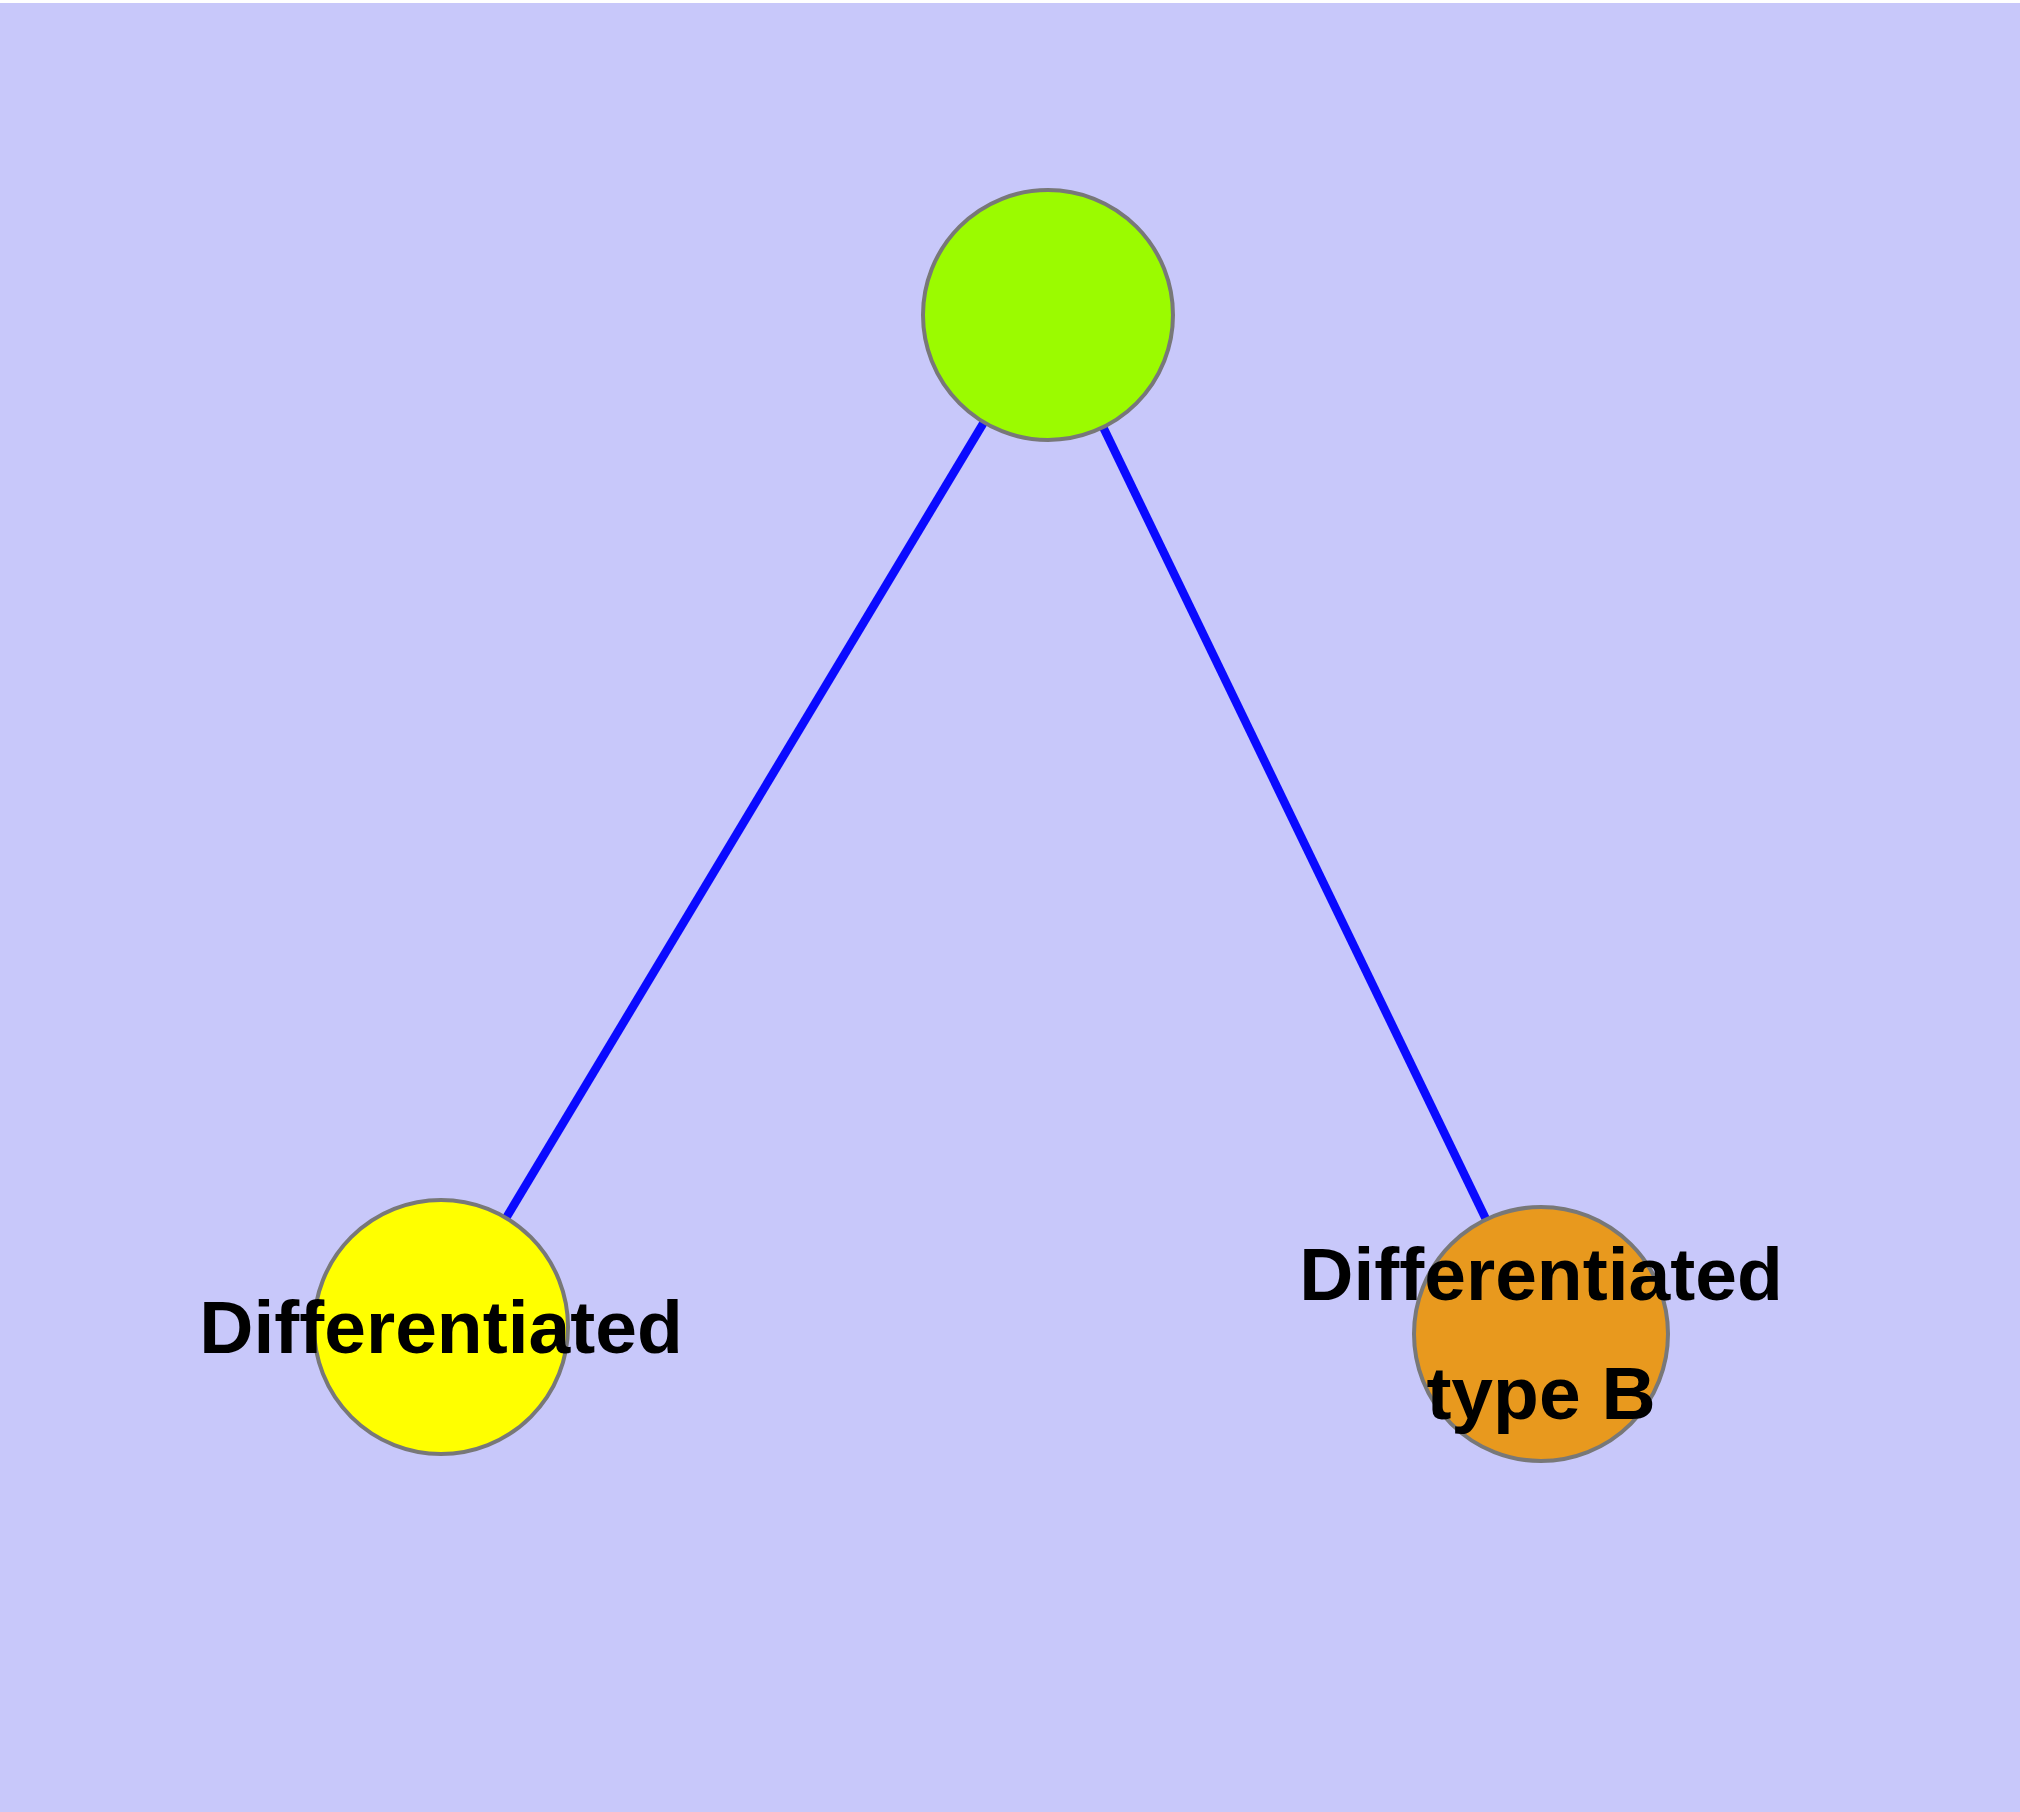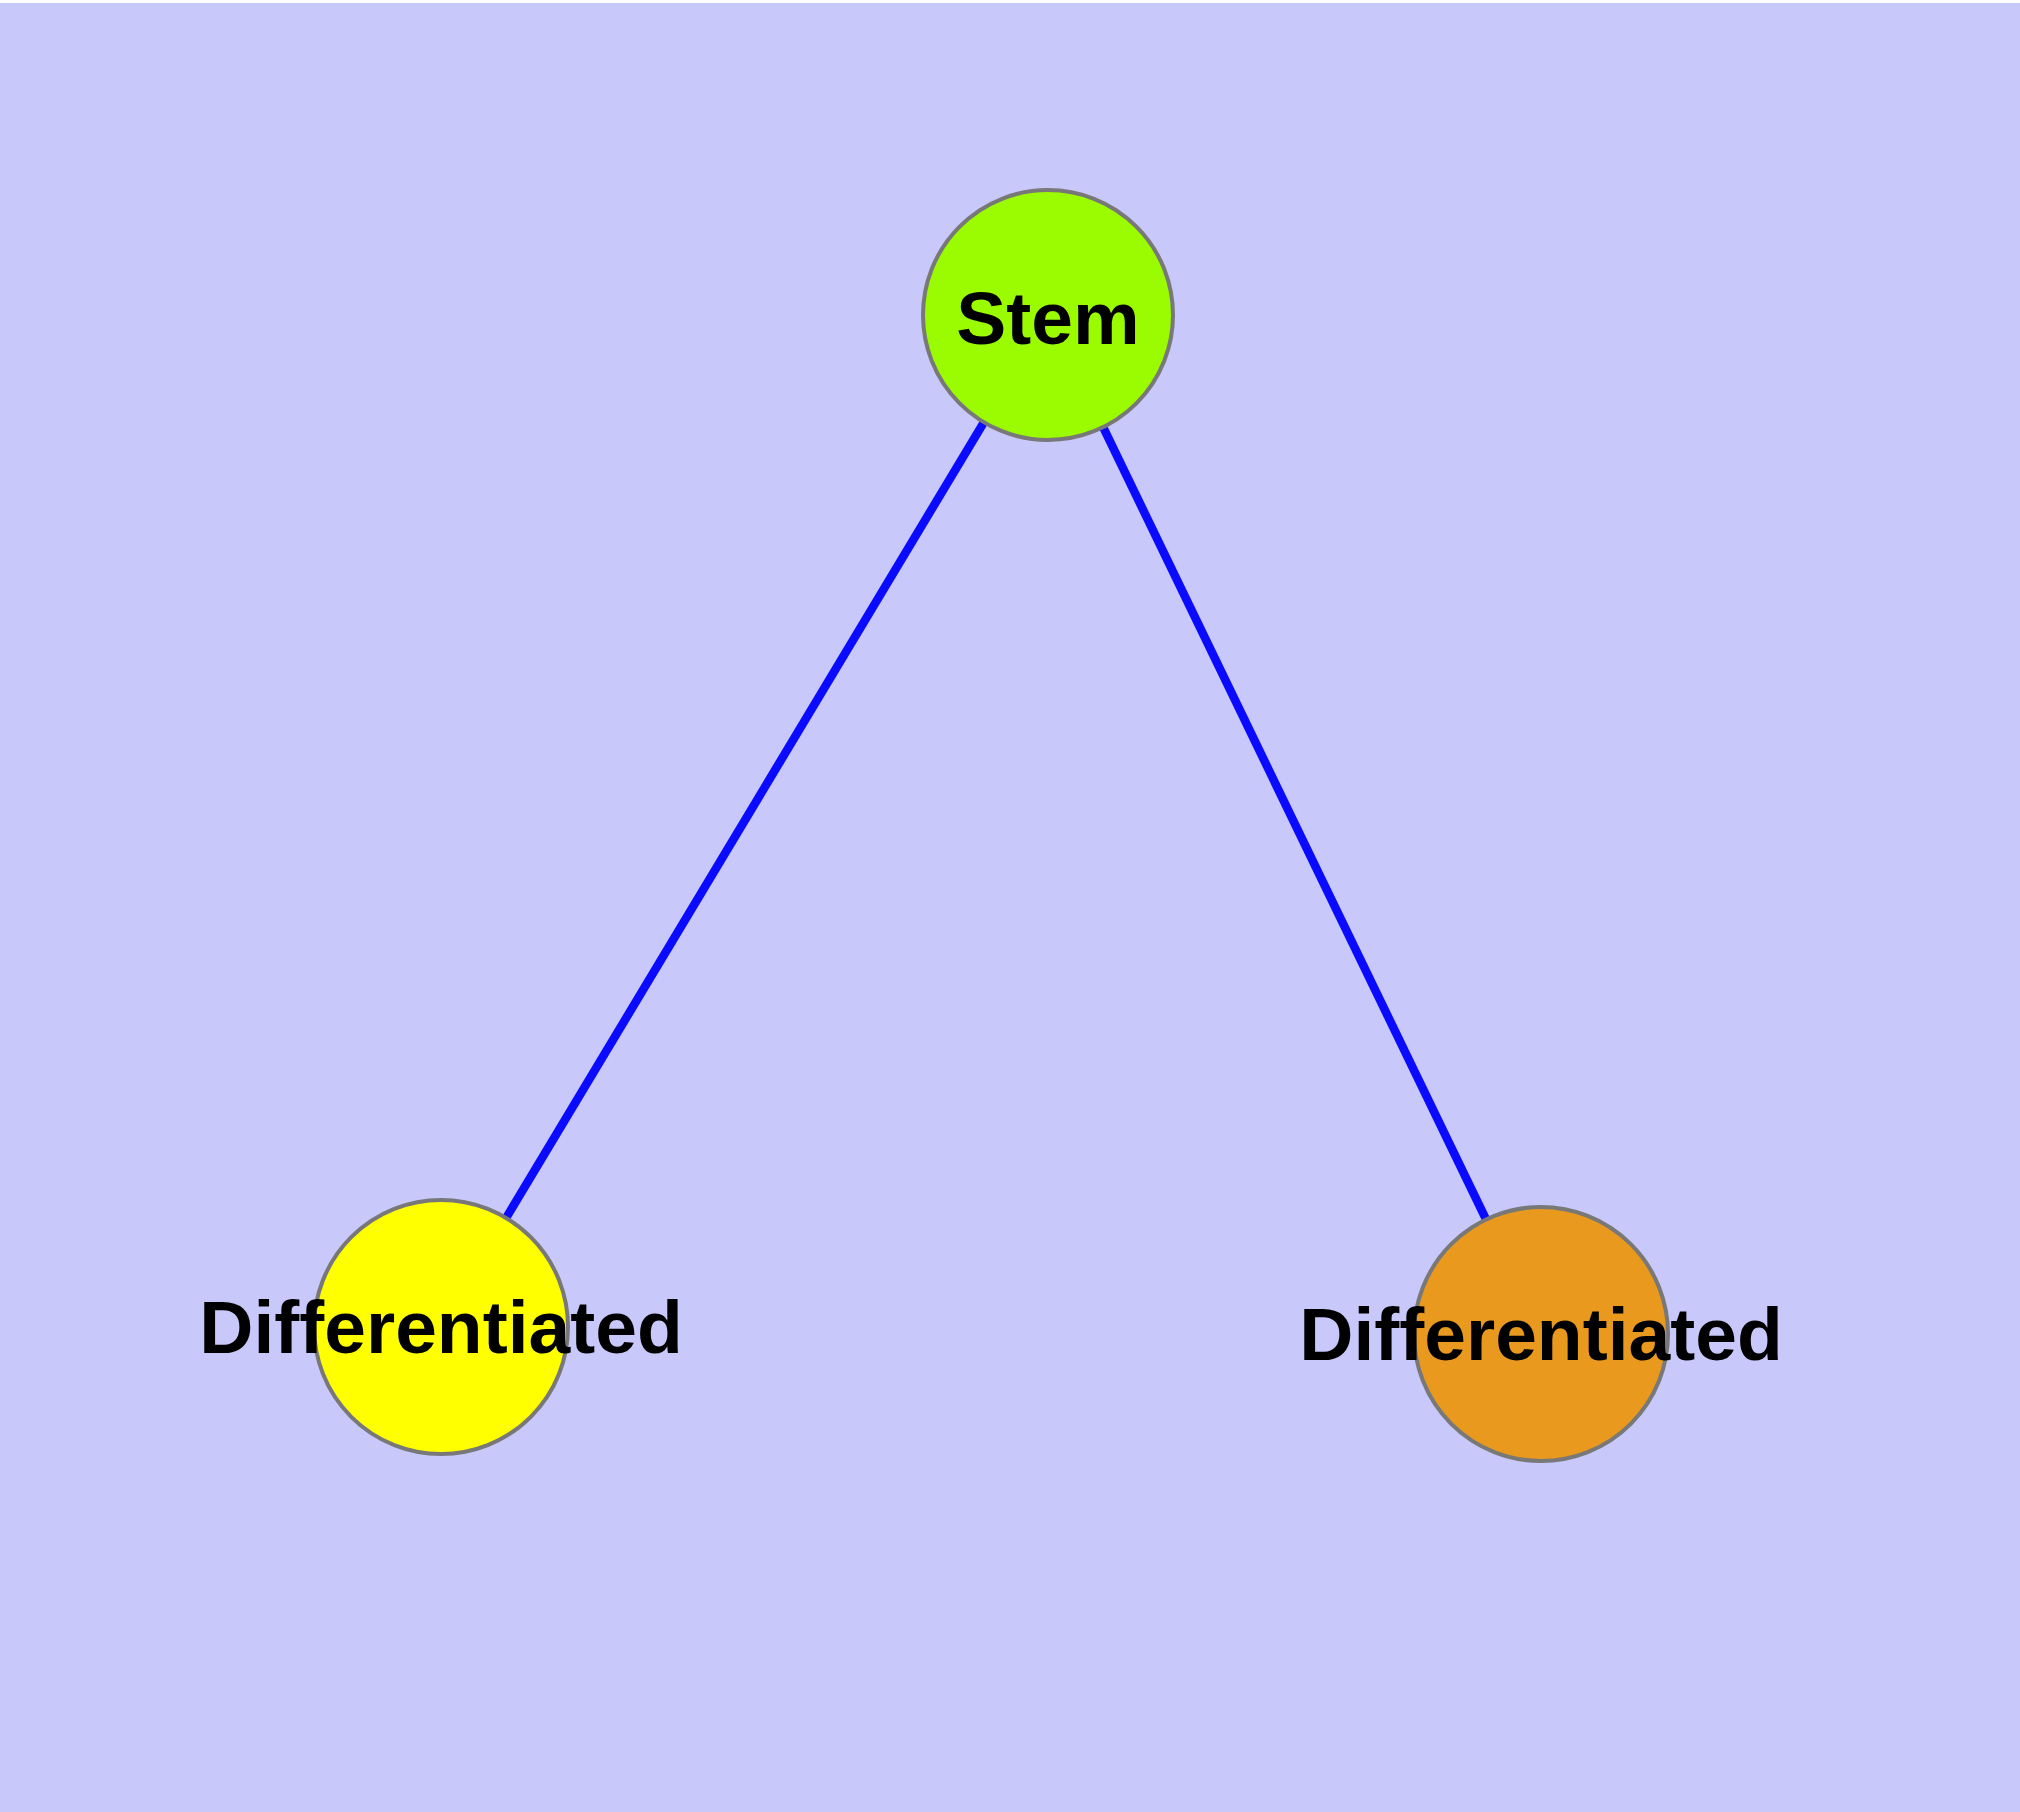--- a/index.html
+++ b/index.html
@@ -79,27 +79,25 @@
 
     <svg class="edges" viewBox="0 0 2384 2138" xmlns="http://www.w3.org/2000/svg">
       <line x1="1237" y1="371" x2="520" y2="1565" style="stroke: rgb(10, 10, 255);"></line>
       <line x1="1237" y1="371" x2="1818" y2="1573" style="stroke: rgb(10, 10, 255);"></line>
     </svg>
 
     <div class="node node-stem" style="background-color: rgb(155, 251, 0); border-color: rgb(120, 120, 120);"></div>
     <div class="node node-type-a" style="background-color: rgb(255, 255, 0); border-color: rgb(120, 120, 120);"></div>
     <div class="node node-type-b" style="background-color: rgb(232, 153, 30); border-color: rgb(120, 120, 120);"></div>
 
-    <div class="node-label label-stem" style="color: rgb(0, 0, 0);">
-      <div>Stem</div>
-    </div>
 
     <div class="node-label label-type-a" style="color: rgb(0, 0, 0);">
       <div>Differentiated</div>
     </div>
 
     <div class="node-label label-type-b" style="color: rgb(0, 0, 0);">
       <div>Differentiated</div>
+      <div>type B</div>
     </div>
 
   </div>
 </div>
 
 
 </body></html>

